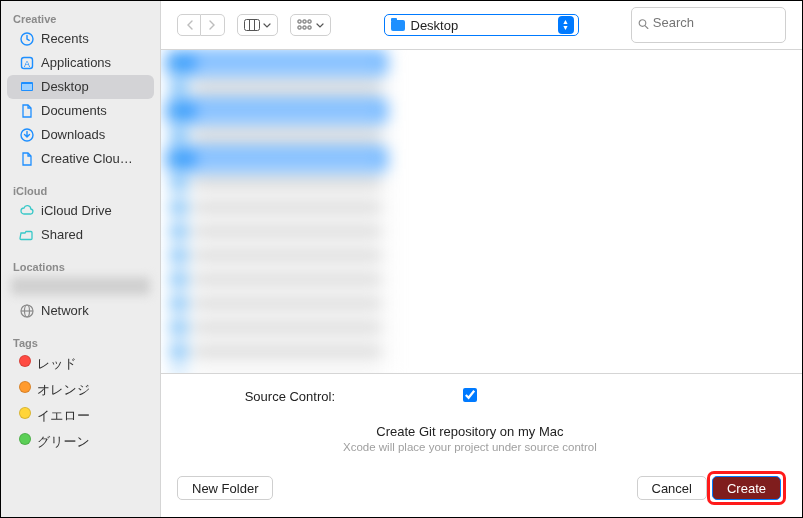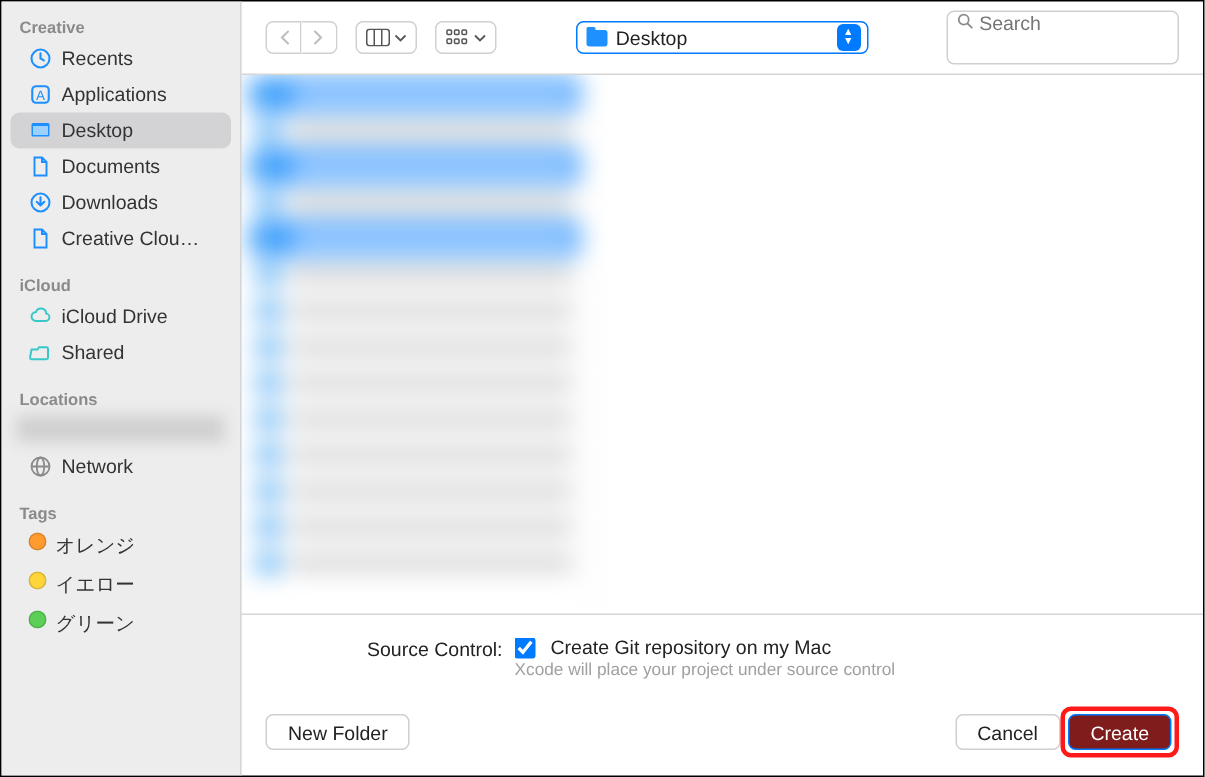--- a/index.html
+++ b/index.html
@@ -17,36 +17,36 @@
   .nav-btns { display: flex; gap: 0; }
   .nav-btn { width: 24px; height: 22px; border: 1px solid #d0d0d0; background: #fff; border-radius: 5px; display:flex;align-items:center;justify-content:center; color:#bdbdbd; }
   .nav-btn:first-child { border-top-right-radius:0; border-bottom-right-radius:0; }
   .nav-btn:last-child { border-top-left-radius:0; border-bottom-left-radius:0; border-left:none;}
   .view-btn { height: 22px; border: 1px solid #d0d0d0; background:#fff; border-radius:5px; padding:0 6px; display:flex;align-items:center; gap:3px; color:#555;}
   .loc-popup { height:22px; border-radius:5px; background:#fff; border:1px solid #007aff; display:flex; align-items:center; padding:0 4px 0 6px; gap:6px; min-width:195px; }
   .loc-popup .folder-ico { width:14px; height:11px; background:#1e90ff; border-radius:2px; position:relative; }
   .loc-popup .folder-ico::before{content:"";position:absolute;top:-2px;left:0;width:6px;height:3px;background:#1e90ff;border-radius:1px 1px 0 0;}
   .loc-popup .label { flex:1; font-size:13px; color:#222; }
   .loc-popup .arrows { width:16px; height:18px; background:#007aff; border-radius:4px; display:flex; flex-direction:column; align-items:center; justify-content:center; color:#fff; font-size:7px; line-height:6px;}
-  .search { height:36px; border:1px solid #d0d0d0; border-radius:5px; display:flex; align-items:flex-start; padding:0 6px; gap:4px; width:155px; color:#8a8a8a;}
+  .search { height:36px; border:1px solid #d0d0d0; border-radius:5px; display:flex; align-items:flex-end; padding:12px 6px; gap:4px; width:155px; color:#8a8a8a;}
   .search input { border:none; outline:none; font-size:13px; width:100%; background:transparent; color:#333;}
   .content { flex:1; border-top:1px solid #d5d5d5; display:flex; overflow:hidden; }
   .col { width: 232px; border-right:1px solid #e5e5e5; filter: blur(8px); position:relative; overflow:hidden;}
   .col-inner{display:flex;flex-direction:column;gap:2px;padding-top:2px;}
   .blur-row{height:22px; margin:0 6px; border-radius:4px; display:flex;align-items:center;gap:6px;padding:0 4px;}
   .blur-row.sel{background:#0a84ff;}
   .blur-ico{width:16px;height:13px;background:#58aef5;border-radius:2px;}
   .blur-txt{flex:1;height:9px;background:#c8c8c8;border-radius:2px;}
   .blur-row.sel .blur-txt{background:#e8f0ff;}
   .empty-col { flex:1; }
   .bottom-area { border-top:1px solid #d5d5d5; padding: 14px 16px 12px; display:flex; flex-direction:column; gap:18px; }
   .sc-row { display:flex; align-items:flex-start; gap:8px; padding-left:56px;}
   .sc-label { font-size:13px; color:#222; width:102px; text-align:right; padding-top:1px;}
   .sc-right { display:flex; flex-direction:column; gap:2px;}
-  .sc-check { display:flex; align-items:center; gap:10px; font-size:13px; color:#222;}
+  .sc-check { display:flex; align-items:center; gap:22px; font-size:13px; color:#222;flex-direction:column;}
   .sc-check input{ width:14px; height:14px; accent-color:#007aff;}
   .sc-hint { font-size:11.5px; color:#a0a0a0; }
   .btn-row { display:flex; align-items:center; }
   .btn { height:24px; padding:0 14px; border:1px solid #cfcfcf; background:#fff; border-radius:5px; font-size:13px; color:#222; display:flex;align-items:center; cursor:default;}
   .btn.primary { background:#7f1d1d; color:#fff; border-color:#007aff; }
   .spacer{flex:1;}
   .create-highlight { border:3px solid #ff1a1a; padding:2px; border-radius:7px; }
   .blurred-location { filter: blur(5px); background:#d0d0d0; height:18px; margin:2px 10px 4px; border-radius:3px;}
   svg { display:block; }
 </style>
@@ -137,20 +137,24 @@
             <circle cx="8" cy="8" r="6" fill="none" stroke="#8a8a8a" stroke-width="1.2"></circle>
             <ellipse cx="8" cy="8" rx="2.5" ry="6" fill="none" stroke="#8a8a8a" stroke-width="1.2"></ellipse>
             <line x1="2" y1="8" x2="14" y2="8" stroke="#8a8a8a" stroke-width="1.2"></line>
           </svg>
         </div>
         <span class="label">Network</span>
       </div>
       <div style="height: 10px;"></div>
       <div class="section-header">Tags</div>
       <div class="sidebar-item">
+        <div class="tag-dot" style="background: rgb(255, 75, 66);"></div>
+        <span class="label">レッド</span>
+      </div>
+      <div class="sidebar-item">
         <div class="tag-dot" style="background: rgb(255, 155, 47);"></div>
         <span class="label">オレンジ</span>
       </div>
       <div class="sidebar-item">
         <div class="tag-dot" style="background: rgb(255, 213, 58);"></div>
         <span class="label">イエロー</span>
       </div>
       <div class="sidebar-item">
         <div class="tag-dot" style="background: rgb(91, 207, 86);"></div>
         <span class="label">グリーン</span>

